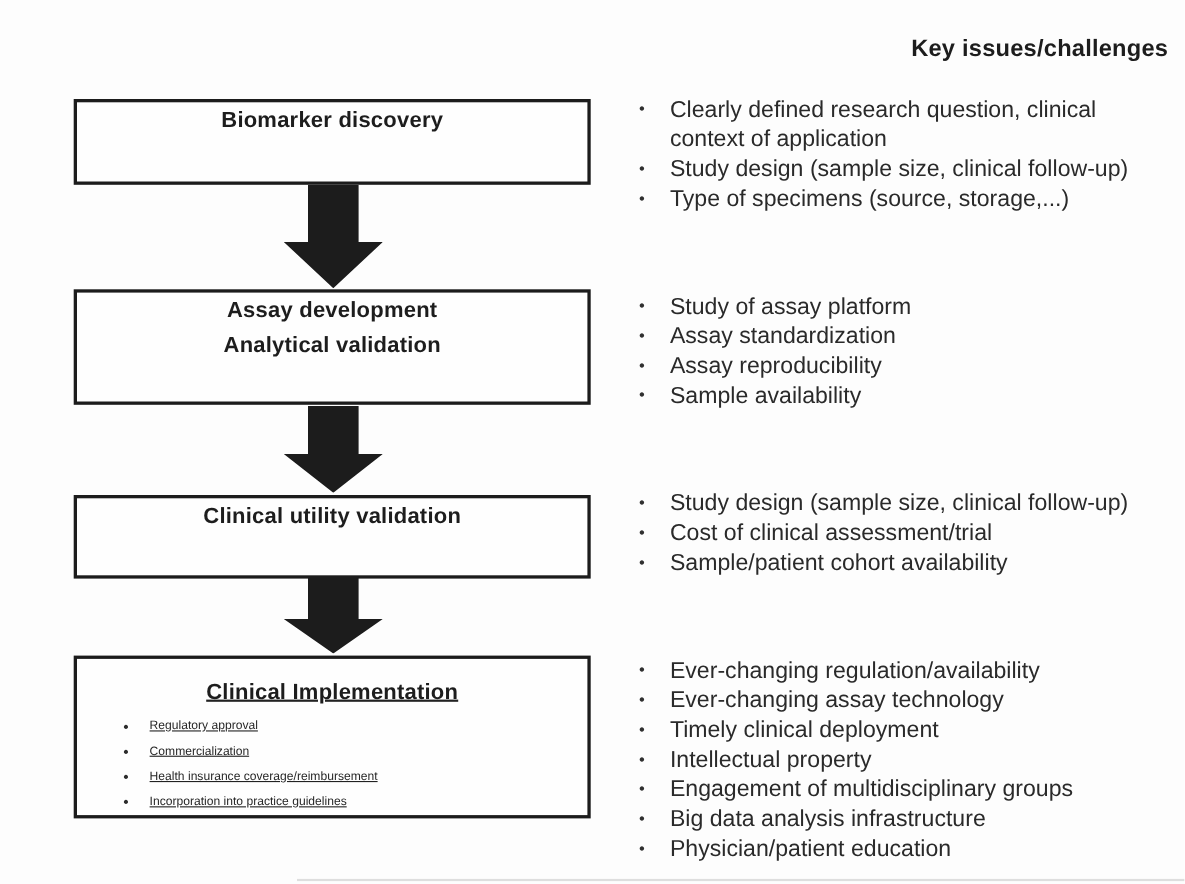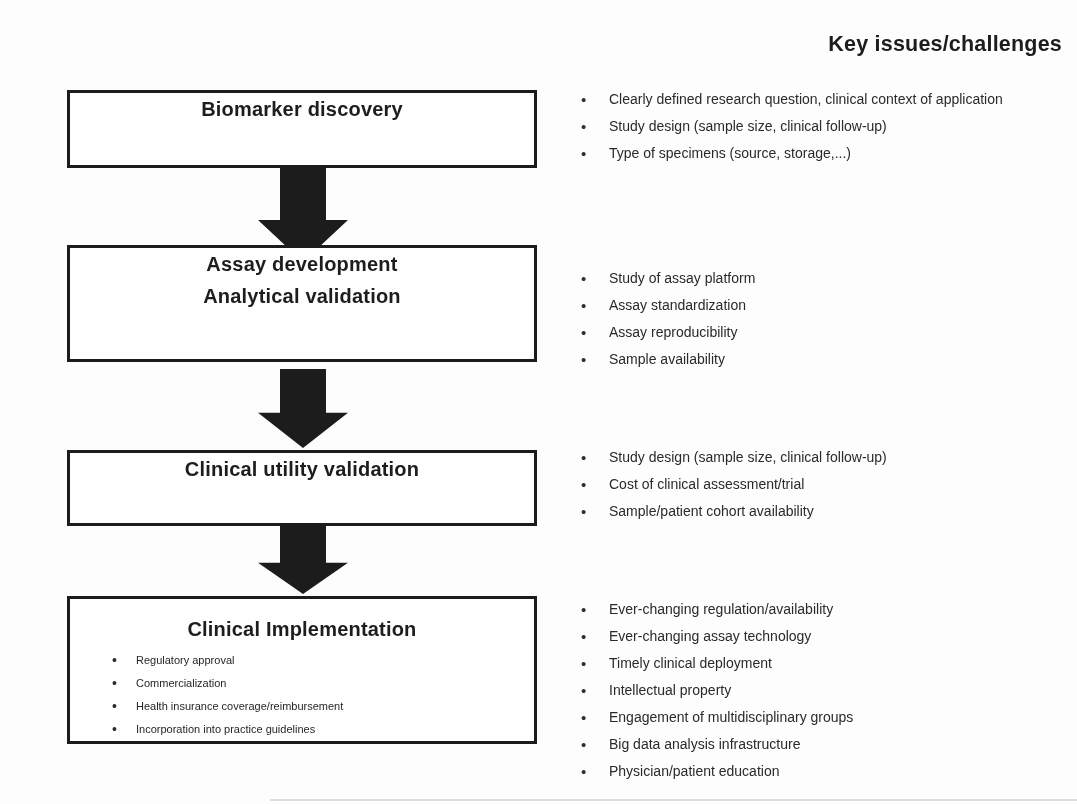--- a/index.html
+++ b/index.html
@@ -32,23 +32,23 @@
   .stage-title {
     font-weight: bold;
     font-size: 20px;
     line-height: 32px;
     color: #1d1d1d;
     text-align: center;
     white-space: pre-line;
     letter-spacing: 0.2px;
   }
   #stage-1 { top: 90px;  height: 78px; }
-  #stage-2 { top: 245px; height: 117px; }
+  #stage-2 { top: 263px; height: 105px; }
   #stage-3 { top: 450px; height: 76px; }
-  #stage-4 { top: 596px; height: 148px; justify-content: flex-start; padding-top: 14px; }
+  #stage-4 { top: 596px; height: 148px; justify-content: flex-start; padding-top: 14px; text-decoration: underline; }
 
   
   .stage-sublist {
     list-style: none;
     margin: 4px 0 0 0;
     padding: 0;
     align-self: flex-start;
     margin-left: 40px;
     font-size: 11px;
     line-height: 23px;
@@ -98,21 +98,21 @@
     width: 492px;
   }
   #group-1 { top: 86px; }
   #group-2 { top: 265px; }
   #group-3 { top: 444px; }
   #group-4 { top: 596px; }
   .challenge-list {
     list-style: none;
     margin: 0;
     padding: 0;
-    font-size: 14px;
+    font-size: 21px;
     line-height: 27px;
     color: #2a2a2a;
   }
   .challenge-list li {
     position: relative;
     padding-left: 31px;
   }
   .challenge-list li::before {
     content: "\2022";
     position: absolute;

